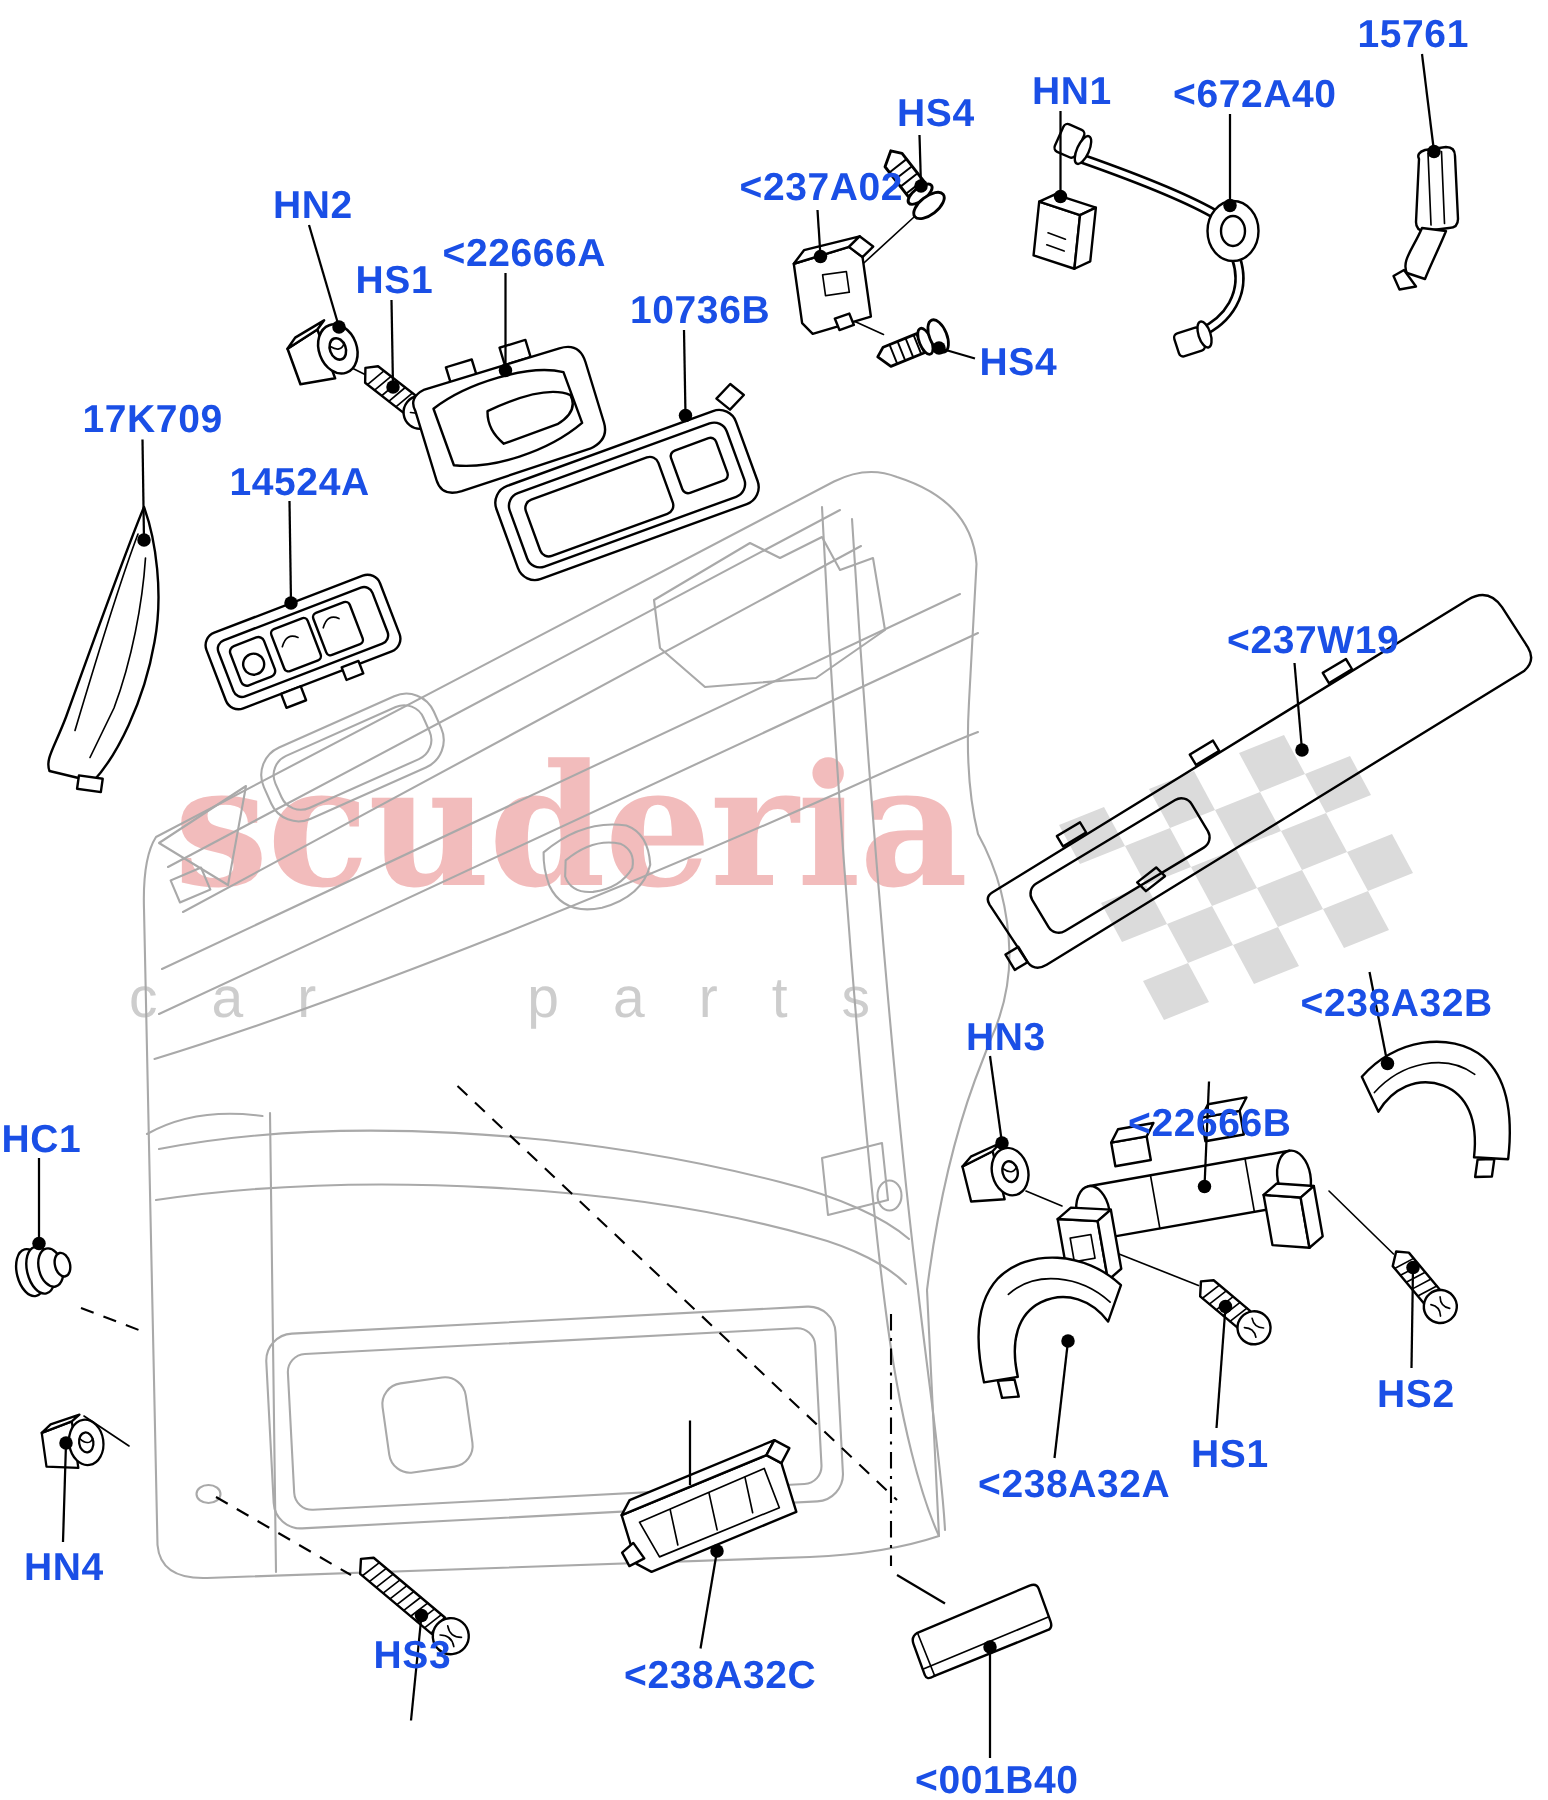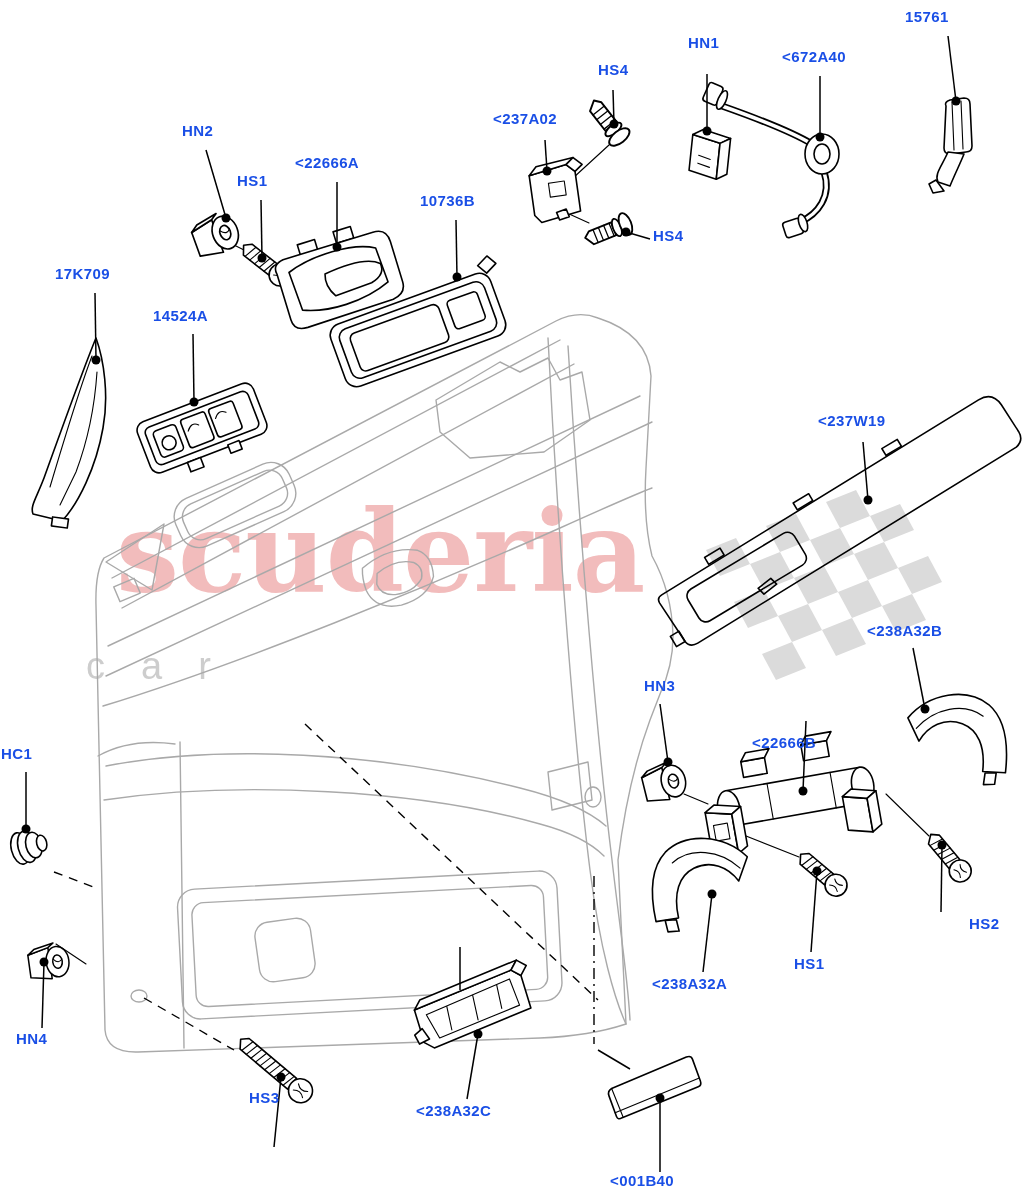--- a/index.html
+++ b/index.html
@@ -5,40 +5,41 @@
   html,body{margin:0;padding:0;background:#ffffff;}
   .stage{position:relative;width:1032px;height:1200px;background:#ffffff;overflow:hidden;
          font-family:"Liberation Sans",sans-serif;}
   .wm{position:absolute;z-index:1;user-select:none;white-space:nowrap;}
   .wm-brand{left:76px;top:490px;font-family:"DejaVu Serif",serif;font-weight:bold;
             font-size:112px;line-height:1.1;color:rgba(224,96,96,0.42);letter-spacing:-1px;margin-left:40px;}
   .wm-sub{left:86px;top:645px;width:530px;display:flex;justify-content:space-between;
           font-size:38px;color:#cdcdcd;}
   .wm-sub span{letter-spacing:36px;}
   svg.art{position:absolute;left:0;top:0;z-index:2;}
-  .part-label{position:absolute;z-index:3;color:#1a4fe6;font-size:15px;font-weight:bold;
+  .part-label{position:absolute;z-index:3;color:#1a4fe6;font-size:26px;font-weight:bold;
               letter-spacing:0.4px;white-space:nowrap;cursor:pointer;line-height:1.15;}
   
   .blk{fill:#ffffff;stroke:#000000;stroke-width:1.6;stroke-linejoin:round;stroke-linecap:round;}
   .thin{fill:none;stroke:#000000;stroke-width:1.1;stroke-linecap:round;}
   .grey{fill:none;stroke:#a9a9a9;stroke-width:1.4;stroke-linejoin:round;stroke-linecap:round;}
   .leader{fill:none;stroke:#000000;stroke-width:1.5;}
   .dot{fill:#000000;stroke:none;}
   .dash{fill:none;stroke:#000000;stroke-width:1.4;stroke-dasharray:9 7;}
   .dashdot{fill:none;stroke:#000000;stroke-width:1.4;stroke-dasharray:11 5 2 5;}
   .flagcell{fill:#dbdbdb;stroke:none;}
 </style>
 </head>
 <body>
 
 <div class="stage">
 
   <div class="wm wm-brand">scuderia</div>
   <div class="wm wm-sub">
     <span>car</span>
+    <span>parts</span>
   </div>
 
   <svg class="art" width="1032" height="1200" viewBox="0 0 1032 1200">
     <defs>
       <g id="screwS" class="blk">
         <path d="M0,-1 L6,-7 L38,-7 L38,7 L6,7 Z"></path>
         <path class="thin" d="M11,-7 L8,7 M17,-7 L14,7 M23,-7 L20,7 M29,-7 L26,7 M35,-7 L32,7"></path>
         <circle cx="47" cy="0" r="11"></circle>
         <path class="thin" d="M42,-4 q5,4 10,0 M42,4 q5,-4 10,0"></path>
       </g>
@@ -325,36 +326,36 @@
       <path class="leader" d="M274,1147 L281,1077"></path>
         <circle class="dot" cx="281" cy="1077" r="4.5"></circle>
       <path class="leader" d="M660,1172 L660,1098"></path>
         <circle class="dot" cx="660" cy="1098" r="4.5"></circle>
       <path class="leader" d="M460,947 L460,990"></path>
     </g>
   </svg>
 
   <div class="part-label" style="left:905px;top:8px">15761</div>
   <div class="part-label" style="left:598px;top:61px">HS4</div>
-  <div class="part-label" style="left:688px;top:34px">HN1</div>
+  <div class="part-label" style="left:688px;top:46px">HN1</div>
   <div class="part-label" style="left:782px;top:48px">&lt;672A40</div>
   <div class="part-label" style="left:493px;top:110px">&lt;237A02</div>
   <div class="part-label" style="left:182px;top:122px">HN2</div>
   <div class="part-label" style="left:237px;top:172px">HS1</div>
   <div class="part-label" style="left:295px;top:154px">&lt;22666A</div>
   <div class="part-label" style="left:420px;top:192px">10736B</div>
   <div class="part-label" style="left:653px;top:227px">HS4</div>
   <div class="part-label" style="left:55px;top:265px">17K709</div>
   <div class="part-label" style="left:153px;top:307px">14524A</div>
   <div class="part-label" style="left:818px;top:412px">&lt;237W19</div>
-  <div class="part-label" style="left:867px;top:622px">&lt;238A32B</div>
+  <div class="part-label" style="left:867px;top:654px">&lt;238A32B</div>
   <div class="part-label" style="left:644px;top:677px">HN3</div>
   <div class="part-label" style="left:752px;top:734px">&lt;22666B</div>
   <div class="part-label" style="left:1px;top:745px">HC1</div>
-  <div class="part-label" style="left:969px;top:915px">HS2</div>
+  <div class="part-label" style="left:918px;top:915px">HS2</div>
   <div class="part-label" style="left:794px;top:955px">HS1</div>
   <div class="part-label" style="left:652px;top:975px">&lt;238A32A</div>
   <div class="part-label" style="left:16px;top:1030px">HN4</div>
   <div class="part-label" style="left:416px;top:1102px">&lt;238A32C</div>
   <div class="part-label" style="left:249px;top:1089px">HS3</div>
   <div class="part-label" style="left:610px;top:1172px">&lt;001B40</div>
 
 </div>
 
 </body></html>

